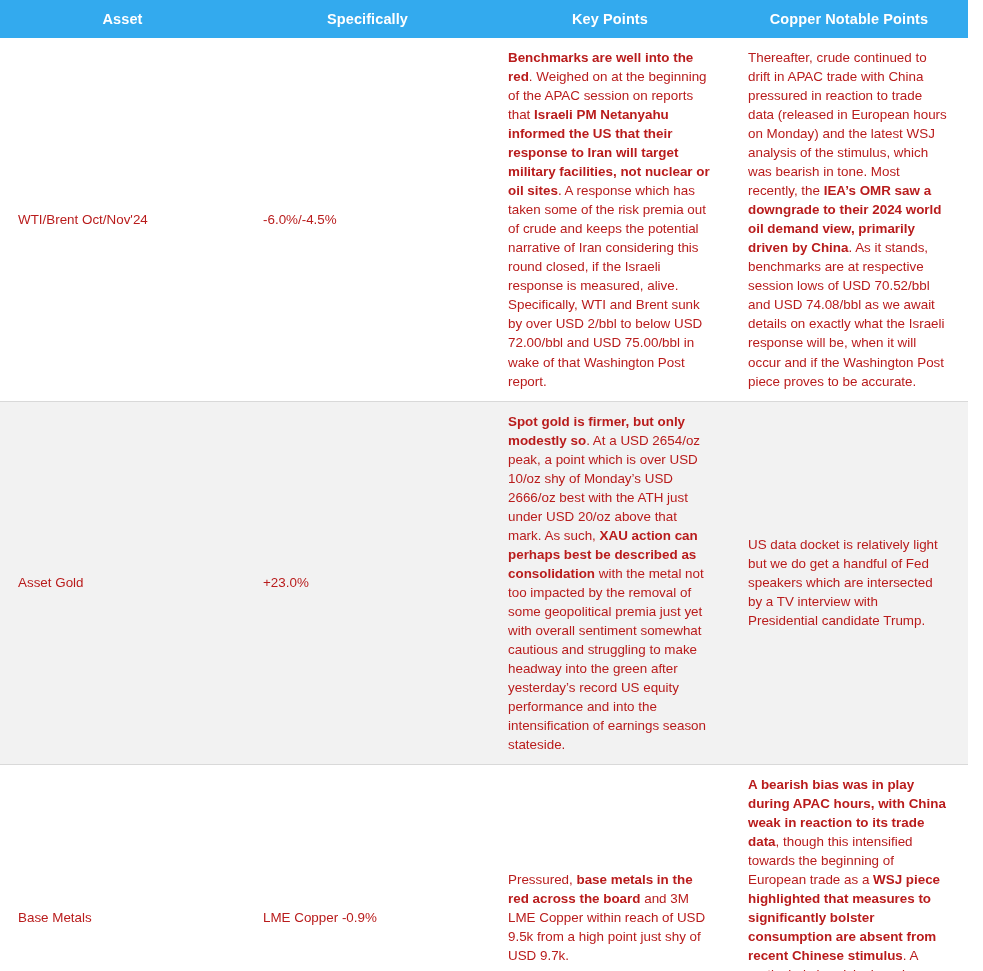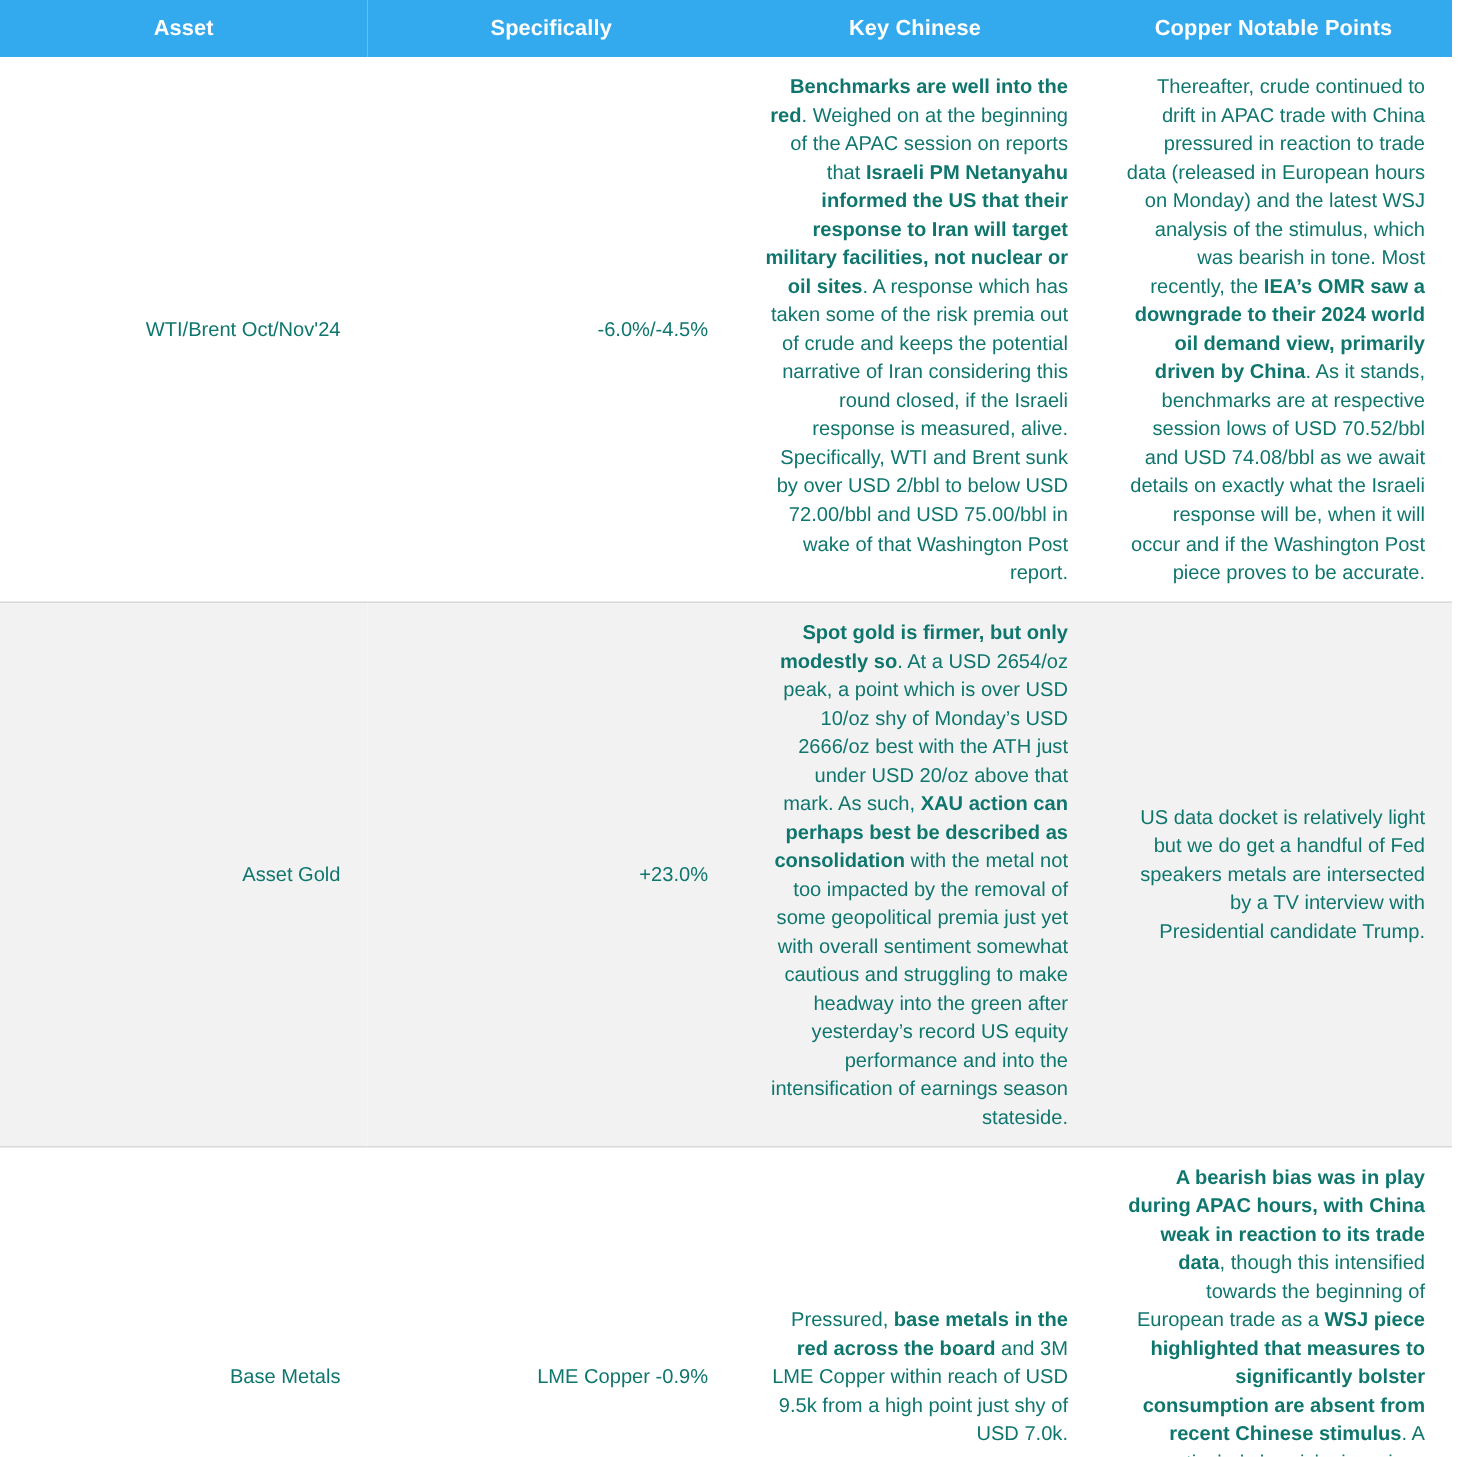--- a/index.html
+++ b/index.html
@@ -37,25 +37,25 @@
     letter-spacing: 0.1px;
   }
   col.c-asset      { width: 245px; }
   col.c-perf       { width: 245px; }
   col.c-key        { width: 240px; }
   col.c-other      { width: 238px; }
 
   table.market-table tbody td {
     font-size: 13.4px;
     line-height: 1.42;
-    text-align: right;
+    text-align: left;
     vertical-align: middle;
     padding: 10px 18px;
     border-bottom: 1px solid #d9d9d9;
-    color: #0f766e;
+    color: #b91c1c;
   }
   tr.row-alt td {
     background: #f2f2f2;
   }
   tr.row-plain td {
     background: #ffffff;
   }
   tbody tr:last-child td {
     border-bottom: 4px solid #33aaee;
   }
@@ -78,21 +78,21 @@
     <colgroup>
       <col class="c-asset">
       <col class="c-perf">
       <col class="c-key">
       <col class="c-other">
     </colgroup>
     <thead>
       <tr>
         <th>Asset</th>
         <th>Specifically</th>
-        <th>Key Chinese</th>
+        <th>Key Points</th>
         <th>Copper Notable Points</th>
       </tr>
     </thead>
     <tbody>
 
       <tr class="row-plain">
         <td class="cell-asset">WTI/Brent Oct/Nov'24</td>
         <td class="cell-perf">-6.0%/-4.5%</td>
         <td class="cell-key">
           <p class="p"><span class="b">Benchmarks are well into the red</span><span>. Weighed on at the beginning of the APAC session on reports that </span><span class="b">Israeli PM Netanyahu informed the US that their response to Iran will target military facilities, not nuclear or oil sites</span><span>. A response which has taken some of the risk premia out of crude and keeps the potential narrative of Iran considering this round closed, if the Israeli response is measured, alive. Specifically, WTI and Brent sunk by over USD 2/bbl to below USD 72.00/bbl and USD 75.00/bbl in wake of that Washington Post report.</span></p>
@@ -102,29 +102,29 @@
         </td>
       </tr>
 
       <tr class="row-alt">
         <td class="cell-asset">Asset Gold</td>
         <td class="cell-perf">+23.0%</td>
         <td class="cell-key">
           <p class="p"><span class="b">Spot gold is firmer, but only modestly so</span><span>. At a USD 2654/oz peak, a point which is over USD 10/oz shy of Monday’s USD 2666/oz best with the ATH just under USD 20/oz above that mark. As such, </span><span class="b">XAU action can perhaps best be described as consolidation</span><span> with the metal not too impacted by the removal of some geopolitical premia just yet with overall sentiment somewhat cautious and struggling to make headway into the green after yesterday’s record US equity performance and into the intensification of earnings season stateside.</span></p>
         </td>
         <td class="cell-other">
-          <p class="p"><span>US data docket is relatively light but we do get a handful of Fed speakers metals are intersected by a TV interview with Presidential candidate Trump.</span><span class="b"></span><span></span></p>
+          <p class="p"><span>US data docket is relatively light but we do get a handful of Fed speakers which are intersected by a TV interview with Presidential candidate Trump.</span><span class="b"></span><span></span></p>
         </td>
       </tr>
 
       <tr class="row-plain">
         <td class="cell-asset">Base Metals</td>
         <td class="cell-perf">LME Copper -0.9%</td>
         <td class="cell-key">
-          <p class="p"><span class="b"></span><span>Pressured, </span><span class="b">base metals in the red across the board</span><span> and 3M LME Copper within reach of USD 9.5k from a high point just shy of USD 7.0k.</span></p>
+          <p class="p"><span class="b"></span><span>Pressured, </span><span class="b">base metals in the red across the board</span><span> and 3M LME Copper within reach of USD 9.5k from a high point just shy of USD 9.7k.</span></p>
         </td>
         <td class="cell-other">
           <p class="p"><span></span><span class="b">A bearish bias was in play during APAC hours, with China weak in reaction to its trade data</span><span>, though this intensified towards the beginning of European trade as a </span><span class="b">WSJ piece highlighted that measures to significantly bolster consumption are absent from recent Chinese stimulus</span><span>. A particularly bearish view given that much of the recent concern around China has been on the demand side (evidenced by today’s IEA report, for instance).</span></p>
         </td>
       </tr>
 
     </tbody>
   </table>
 </div>
 

